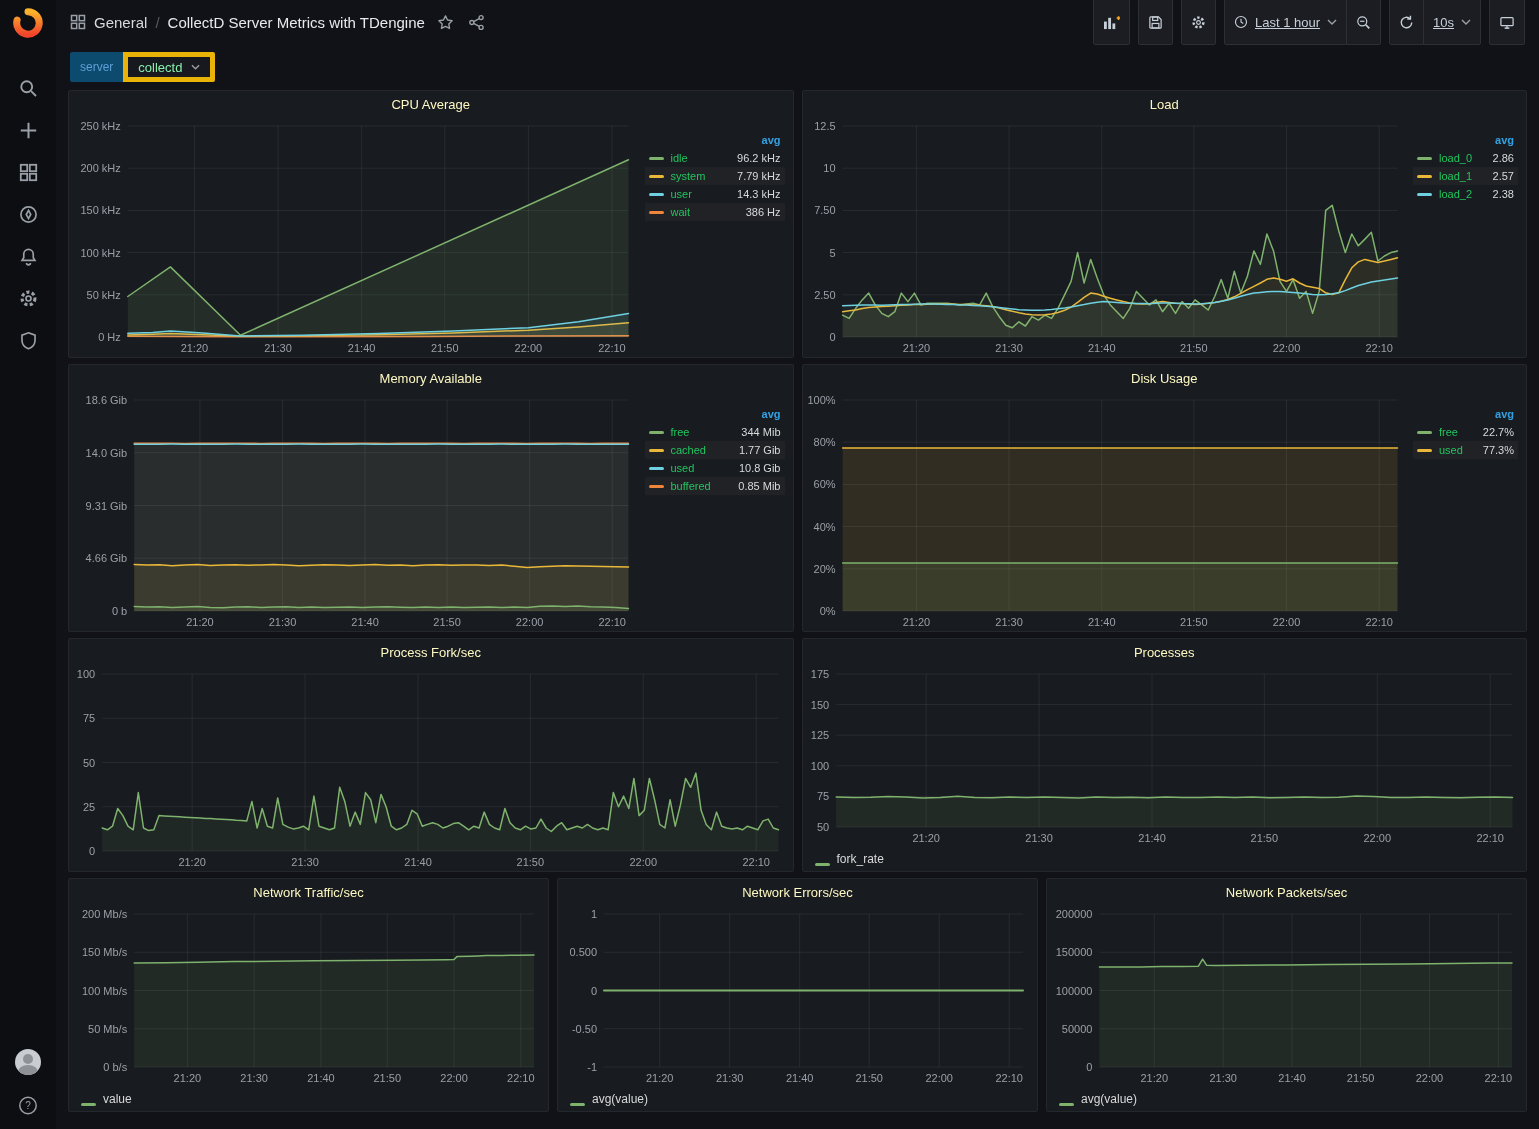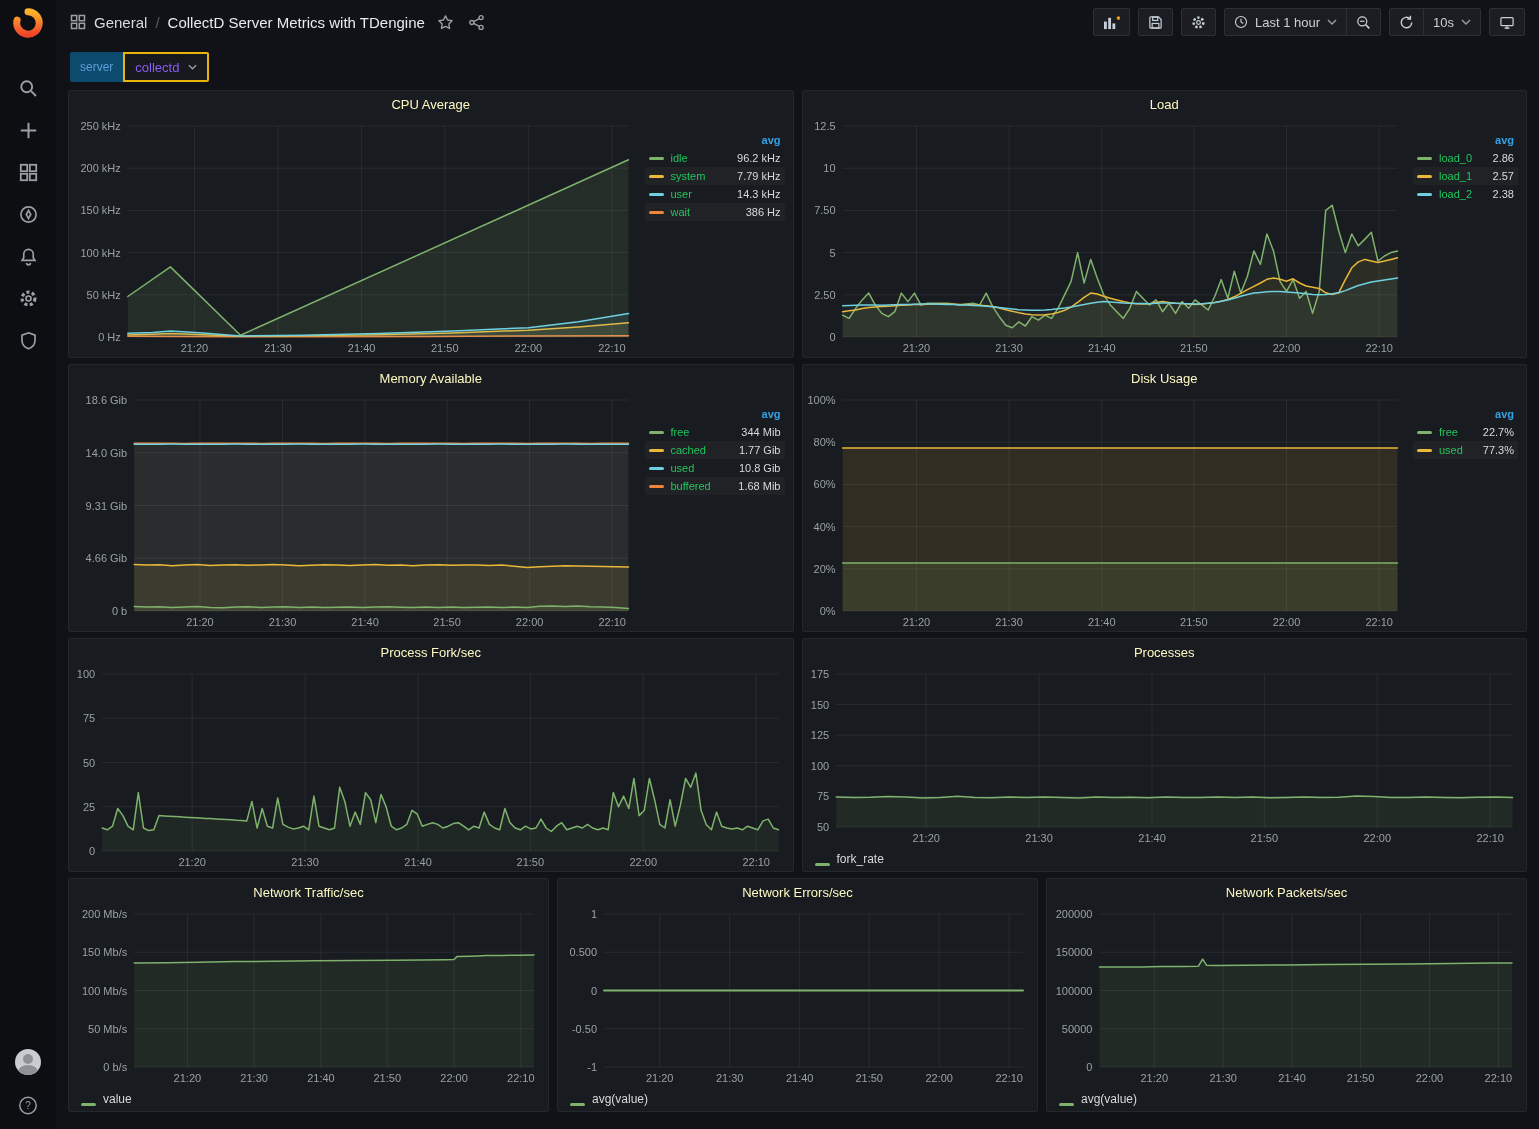--- a/index.html
+++ b/index.html
@@ -32,37 +32,37 @@
   .nav {
     height:44px; flex:none; display:flex; align-items:center;
     padding:0 14px 0 14px; gap:8px;
   }
   .crumb-icon { color:#9aa0a8; display:flex; }
   .crumb-section { font-size:15px; color:#d8d9da; cursor:pointer; }
   .crumb-sep { color:#565a61; font-size:15px; }
   .crumb-title { font-size:15px; color:#e9eaeb; font-weight:500; cursor:pointer; }
   .nav-mini { background:none; border:none; padding:2px; margin-left:2px; cursor:pointer; display:flex; color:#9aa0a8; }
   .nav-right { margin-left:auto; display:flex; gap:8px; align-items:center; }
-  .tb, .tb-group { height:28px; }
+  .tb, .tb-group { height:46px;text-decoration:underline; }
   .tb {
     display:flex; align-items:center; gap:7px; padding:0 9px;
     background:#1b1d22; border:1px solid #2c2f36; border-radius:2px;
     color:#c7d0d9; font-size:13px; cursor:pointer; font-family:inherit;
   }
   .tb-group { display:flex; }
   .tb-group .tb { border-radius:0; margin-left:-1px; }
   .tb-group .tb:first-child { border-radius:2px 0 0 2px; margin-left:0; }
   .tb-group .tb:last-child { border-radius:0 2px 2px 0; }
   .tb svg { flex:none; }
 
   
   .vars { display:flex; gap:16px; padding:8px 14px 4px 14px; flex:none; }
   .var-chip { display:flex; height:30px; cursor:pointer; }
   .var-label { display:flex; align-items:center; padding:0 10px; background:#0c4a6e; color:#5d9fd7; font-size:12px; border-radius:2px 0 0 2px; }
-  .var-value { display:flex; align-items:center; gap:9px; padding:0 10px; border:2px solid #eab308; background:#17191e; color:#8b5cf6; font-size:13px; border-radius:0 2px 2px 0; }
+  .var-value { display:flex; align-items:center; gap:9px; padding:0 10px; border:5px solid #eab308; background:#17191e; color:#86efac; font-size:13px; border-radius:0 2px 2px 0; }
 
   
   .grid {
     flex:1; margin:4px 12px 12px 12px;
     display:grid; grid-template-columns:repeat(6,1fr);
     grid-template-rows:268px 268px 234px 234px;
     gap:6px 8px; min-height:0;
   }
   .panel {
     background:#181b1f; border:1px solid #25272e; border-radius:2px;
@@ -482,21 +482,21 @@
                   <span class="lr-val">1.77 Gib</span>
                 </div>
                 <div class="lr-row">
                   <span class="dash" style="background: rgb(110, 208, 224);"></span>
                   <span class="lr-name">used</span>
                   <span class="lr-val">10.8 Gib</span>
                 </div>
                 <div class="lr-row">
                   <span class="dash" style="background: rgb(239, 132, 60);"></span>
                   <span class="lr-name">buffered</span>
-                  <span class="lr-val">1.68 Mib</span>
+                  <span class="lr-val">0.85 Mib</span>
                 </div>
               </div>
             </aside>
         </div>
       </section>
 
       <section class="panel span3">
         <header class="panel-header">
             <h2>Disk Usage</h2>
           </header>

